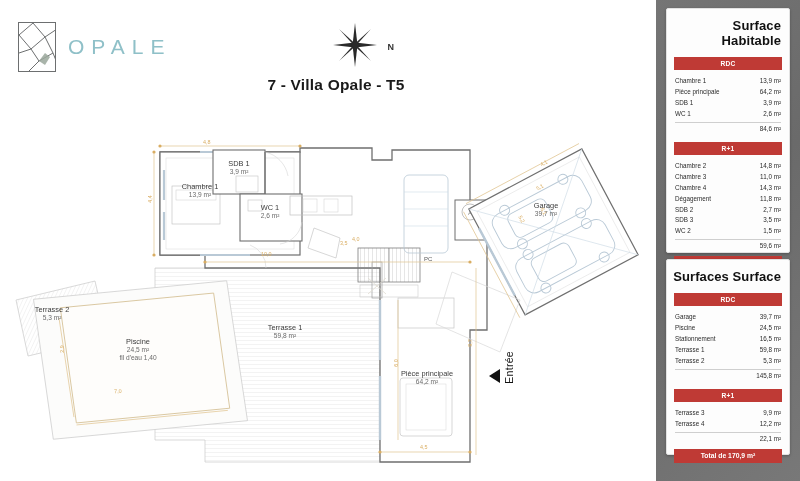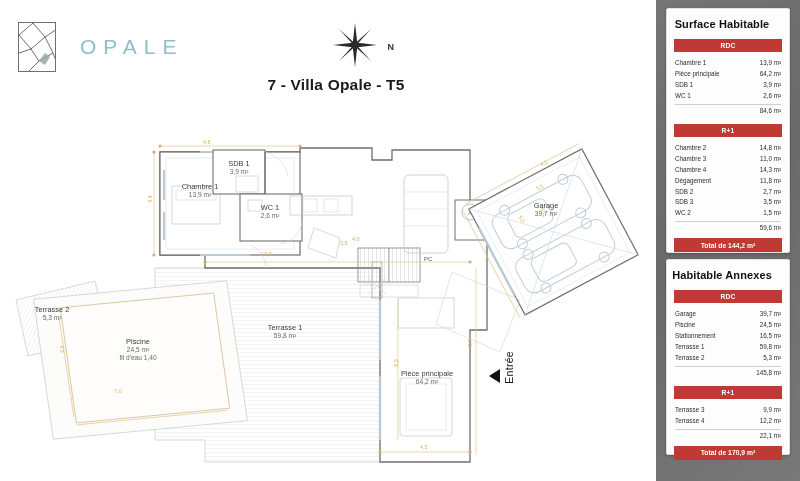--- a/index.html
+++ b/index.html
@@ -8,21 +8,21 @@
     background: #ffffff;
     font-family: "Liberation Sans", sans-serif;
     overflow: hidden;
   }
   #root { position: relative; width: 800px; height: 481px; background:#fff; }
 
   
   #plan-area { position:absolute; left:0; top:0; width:656px; height:481px; background:#fff; overflow:hidden;}
 
   
-  #logo-block { position:absolute; left:18px; top:22px; display:flex; align-items:center; gap:24px;}
+  #logo-block { position:absolute; left:18px; top:22px; display:flex; align-items:center; gap:12px;}
   #logo-mark { width:38px; height:50px; border:1.6px solid #6d6f70; position:relative; overflow:hidden; background:#fff;}
   #logo-mark svg { position:absolute; left:0; top:0;}
   #logo-text { font-size:21px; letter-spacing:7px; color:#8fc0c8; font-weight:400; }
 
   
   #compass { position:absolute; left:332px; top:22px; width:60px; height:48px;}
   #compass .n-label { position:absolute; right:-2px; top:20px; font-size:9px; color:#333; font-weight:600;}
 
   
   #title { position:absolute; left:0; top:76px; width:656px; text-align:center;
@@ -42,22 +42,22 @@
       writing-mode:vertical-rl; transform:rotate(180deg); letter-spacing:.3px;}
 
   
   #right-panel { position:absolute; left:656px; top:0; width:144px; height:481px;
       background:#6e6e6e;
       background-image:linear-gradient(135deg,#757575 0%,#6a6a6a 45%,#787878 100%);}
   .card { position:absolute; left:10px; width:124px; background:#fdfdfd;
       border:1px solid #e2e2e2; border-radius:2px; box-shadow:0 1px 3px rgba(0,0,0,.25); }
   #card1 { top:8px; height:245px; }
   #card2 { top:259px; height:196px; }
-  .card-title { text-align:center; font-size:11px; font-weight:bold; color:#111;
-      padding:9px 16px 7px 4px; letter-spacing:.1px;}
+  .card-title { text-align:right; font-size:13px; font-weight:bold; color:#111;
+      padding:9px 8px 7px 4px; letter-spacing:.1px;}
   .sec-head { margin:2px 7px 0 7px; background:#bf3a35; color:#fff; font-size:6.6px;
       font-weight:bold; text-align:center; padding:3.3px 0 3.2px 0; letter-spacing:.3px;}
   .rows { margin:6px 8px 0 8px; }
   .row { display:flex; justify-content:space-between; font-size:6.3px; color:#2b2b2b; line-height:1.72;}
   .row .v { color:#2b2b2b; }
   .sub-total { margin:2px 8px 0 8px; border-top:1px solid #cfcfcf; padding-top:2px;
       text-align:right; font-size:6.3px; color:#2b2b2b;}
   .grand { margin:7px 7px 0 7px; background:#bf3a35; color:#fff; font-size:6.8px;
       font-weight:bold; text-align:center; padding:3.6px 0 3.5px 0;}
 </style>
@@ -371,21 +371,21 @@
           <span>WC 2</span>
           <span class="v">1,5 m²</span>
         </div>
       </div>
       <div class="sub-total">59,6 m²</div>
 
       <div class="grand">Total de  144,2 m²</div>
     </div>
 
     <div class="card" id="card2">
-      <div class="card-title">Habitable Annexes</div>
+      <div class="card-title">Surfaces Surface</div>
 
       <div class="sec-head">RDC</div>
       <div class="rows">
         <div class="row">
           <span>Garage</span>
           <span class="v">39,7 m²</span>
         </div>
         <div class="row">
           <span>Piscine</span>
           <span class="v">24,5 m²</span>

